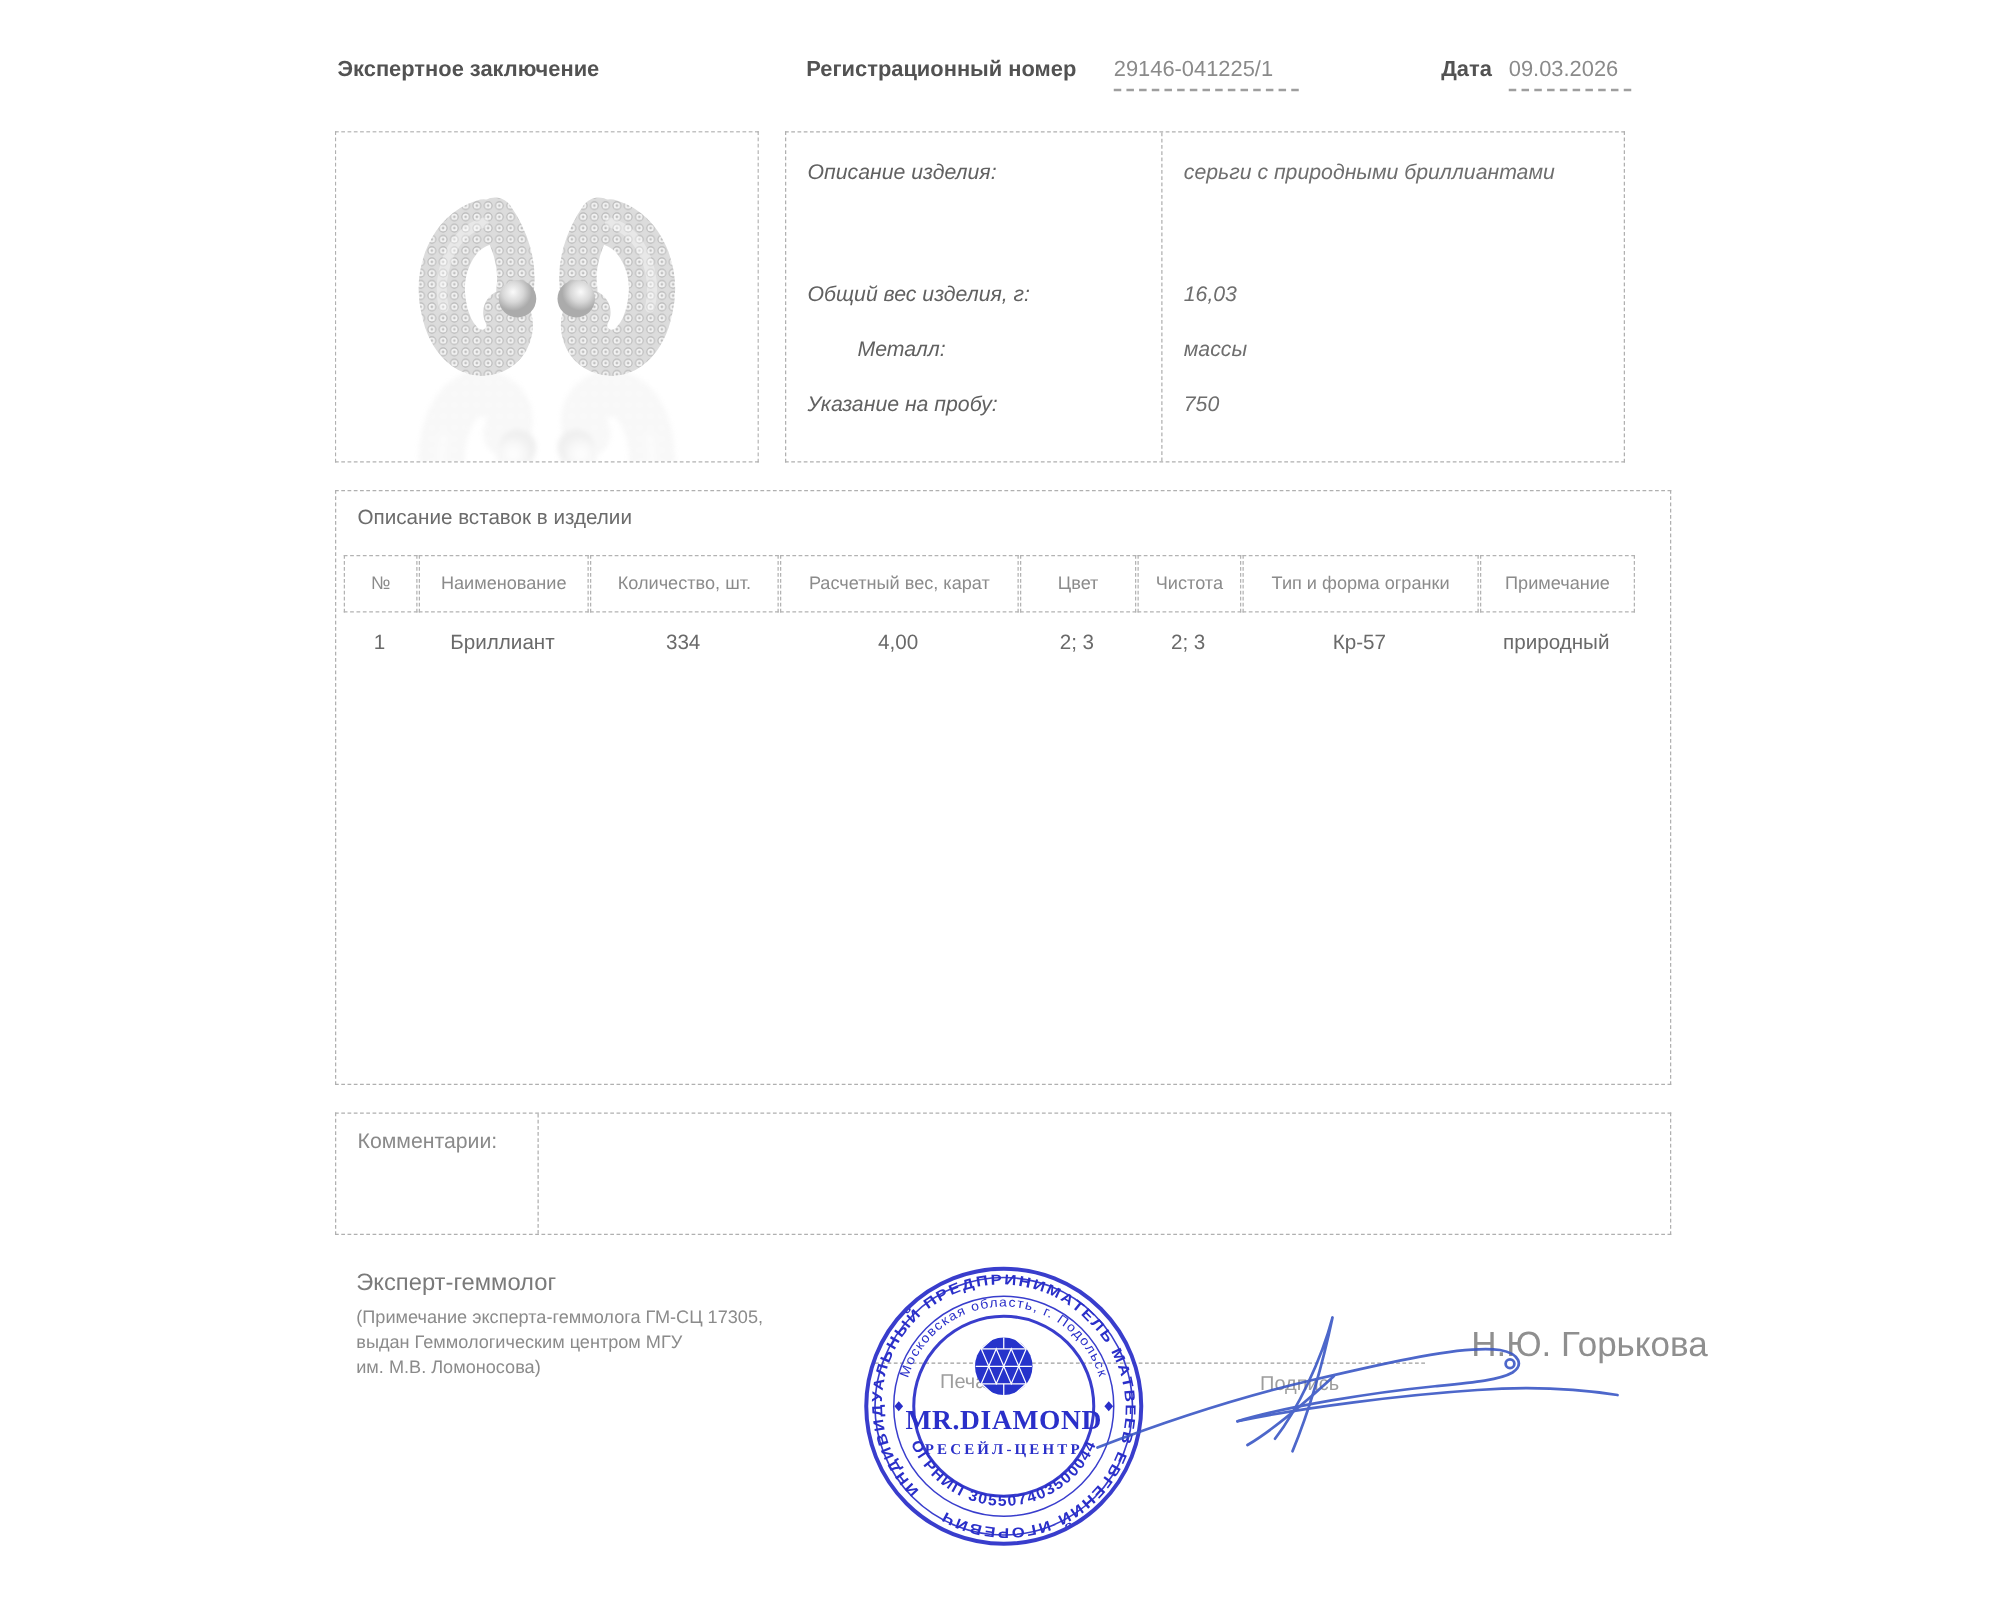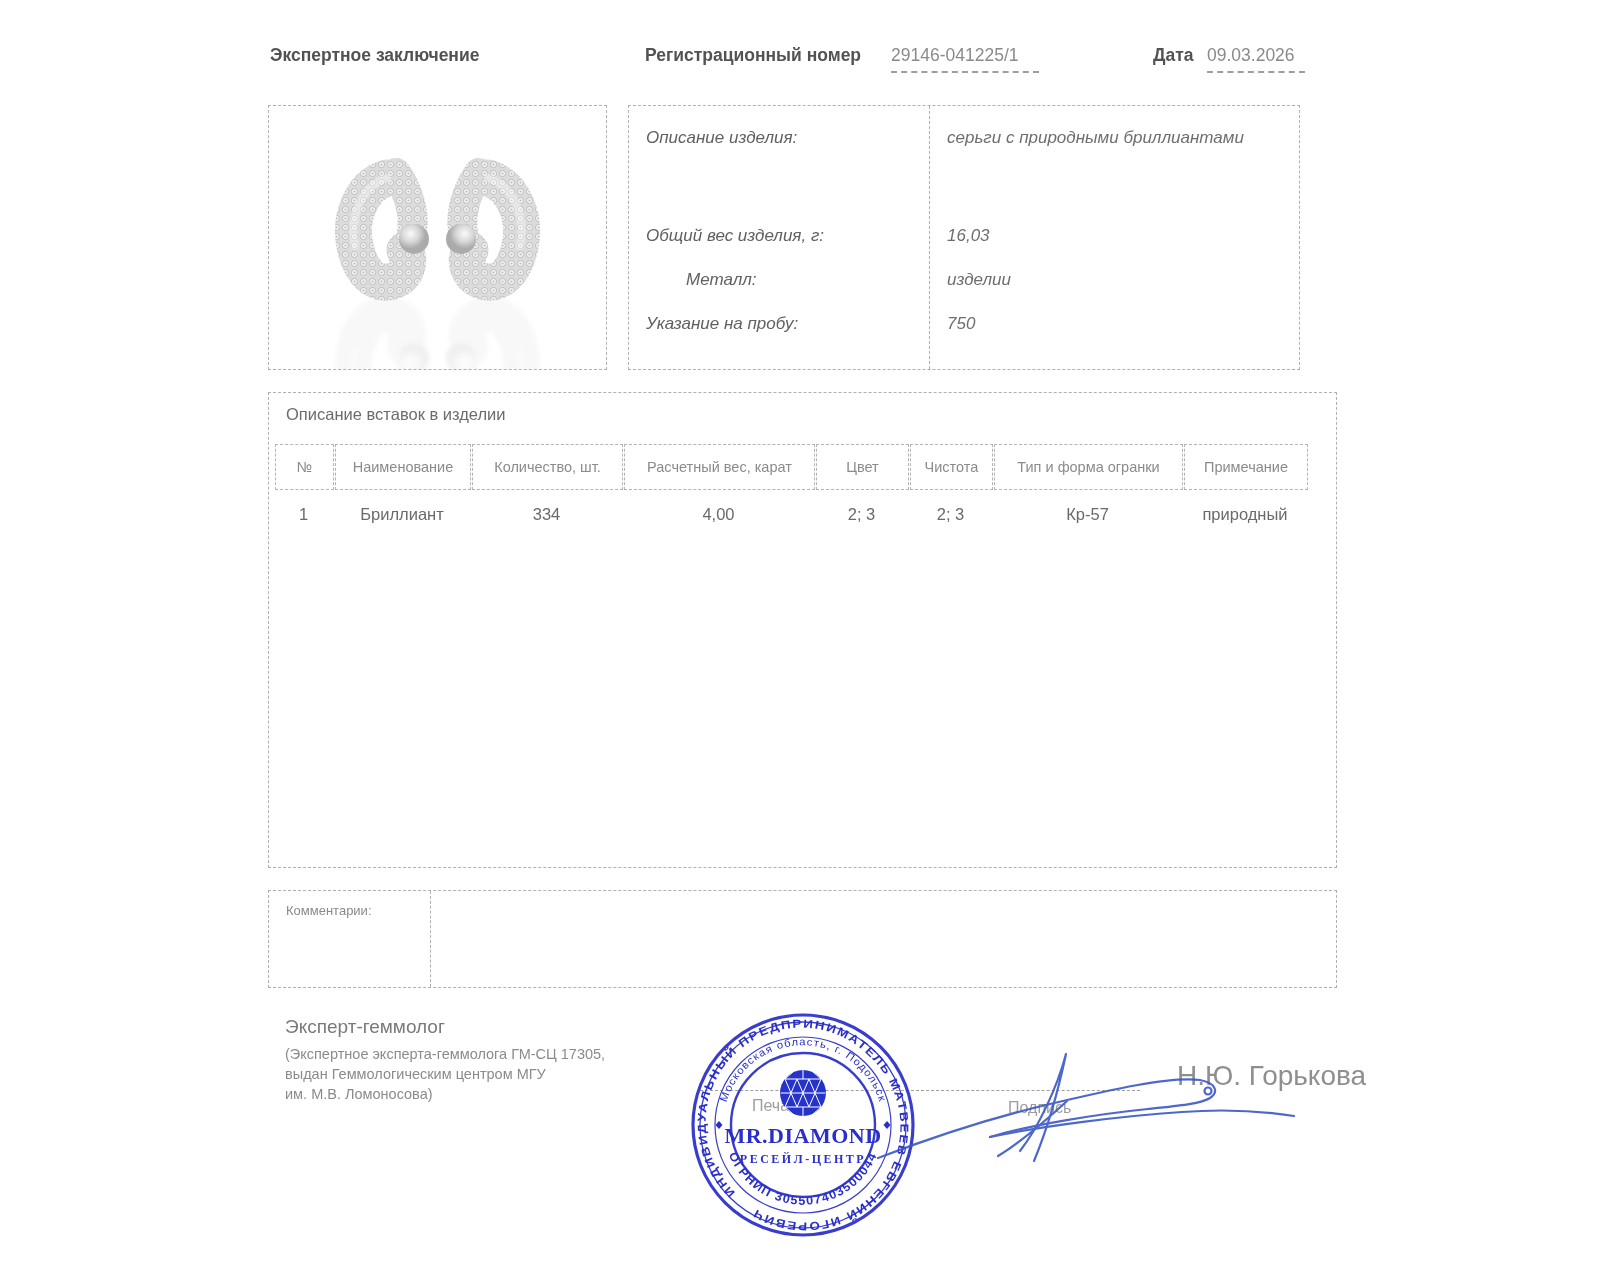--- a/index.html
+++ b/index.html
@@ -68,21 +68,21 @@
     </svg>
   </div>
 
   <div class="abs dashed-box" style="left:628px;top:105px;width:670px;height:263px;font-style:italic;">
     <div class="vdash" style="left:300px;"></div>
     <div class="abs lbl" style="left:17px;top:22px;">Описание изделия:</div>
     <div class="abs fval" style="left:318px;top:22px;">серьги с природными бриллиантами</div>
     <div class="abs lbl" style="left:17px;top:120px;">Общий вес изделия, г:</div>
     <div class="abs fval" style="left:318px;top:120px;">16,03</div>
     <div class="abs lbl" style="left:17px;top:164px;margin-left:40px;">Металл:</div>
-    <div class="abs fval" style="left:318px;top:164px;">изделии</div>
+    <div class="abs fval" style="left:318px;top:164px;">массы</div>
     <div class="abs lbl" style="left:17px;top:208px;">Указание на пробу:</div>
     <div class="abs fval" style="left:318px;top:208px;">750</div>
   </div>
 
   <div class="abs dashed-box" style="left:268px;top:392px;width:1067px;height:474px;">
     <div class="abs tbl-title" style="left:17px;top:12px;">Описание вставок в изделии</div>
 
     <div class="hcell" style="left:6px;top:51px;width:57px;height:44px;">№</div>
     <div class="hcell" style="left:66px;top:51px;width:134px;height:44px;">Наименование</div>
     <div class="hcell" style="left:203px;top:51px;width:149px;height:44px;">Количество, шт.</div>
@@ -99,25 +99,25 @@
       <div class="rcell" style="left:355px;top:99px;width:189px;height:44px;">4,00</div>
       <div class="rcell" style="left:547px;top:99px;width:91px;height:44px;">2; 3</div>
       <div class="rcell" style="left:641px;top:99px;width:81px;height:44px;">2; 3</div>
       <div class="rcell" style="left:725px;top:99px;width:187px;height:44px;">Кр-57</div>
       <div class="rcell" style="left:915px;top:99px;width:122px;height:44px;">природный</div>
     </div>
   </div>
 
   <div class="abs dashed-box" style="left:268px;top:890px;width:1067px;height:96px;">
     <div class="vdash" style="left:161px;"></div>
-    <div class="abs" style="left:17px;top:12px;color:#8a8a8a;font-size:13px;">Комментарии:</div>
+    <div class="abs" style="left:17px;top:12px;color:#8a8a8a;font-size:17px;">Комментарии:</div>
   </div>
 
   <div class="abs" style="left:285px;top:1016px;color:#7a7a7a;font-size:19px;">Эксперт-геммолог</div>
-  <div class="abs cert" style="left:285px;top:1044px;">(Экспертное эксперта-геммолога ГМ-СЦ 17305,</div>
+  <div class="abs cert" style="left:285px;top:1044px;">(Примечание эксперта-геммолога ГМ-СЦ 17305,</div>
   <div class="abs cert" style="left:285px;top:1064px;">выдан Геммологическим центром МГУ</div>
   <div class="abs cert" style="left:285px;top:1084px;">им. М.В. Ломоносова)</div>
 
   <div class="hline" style="left:700px;top:1090px;width:440px;"></div>
   <div class="abs placeholder" style="left:752px;top:1097px;">Печать</div>
   <div class="abs placeholder" style="left:1008px;top:1099px;">Подпись</div>
   <div class="abs name" style="left:1177px;top:1060px;">Н.Ю. Горькова</div>
 
   <svg class="abs" style="left:683px;top:1005px;" width="240" height="240" viewBox="-120 -120 240 240">
     <g fill="none" stroke="#2a2fc9" opacity="0.93">

